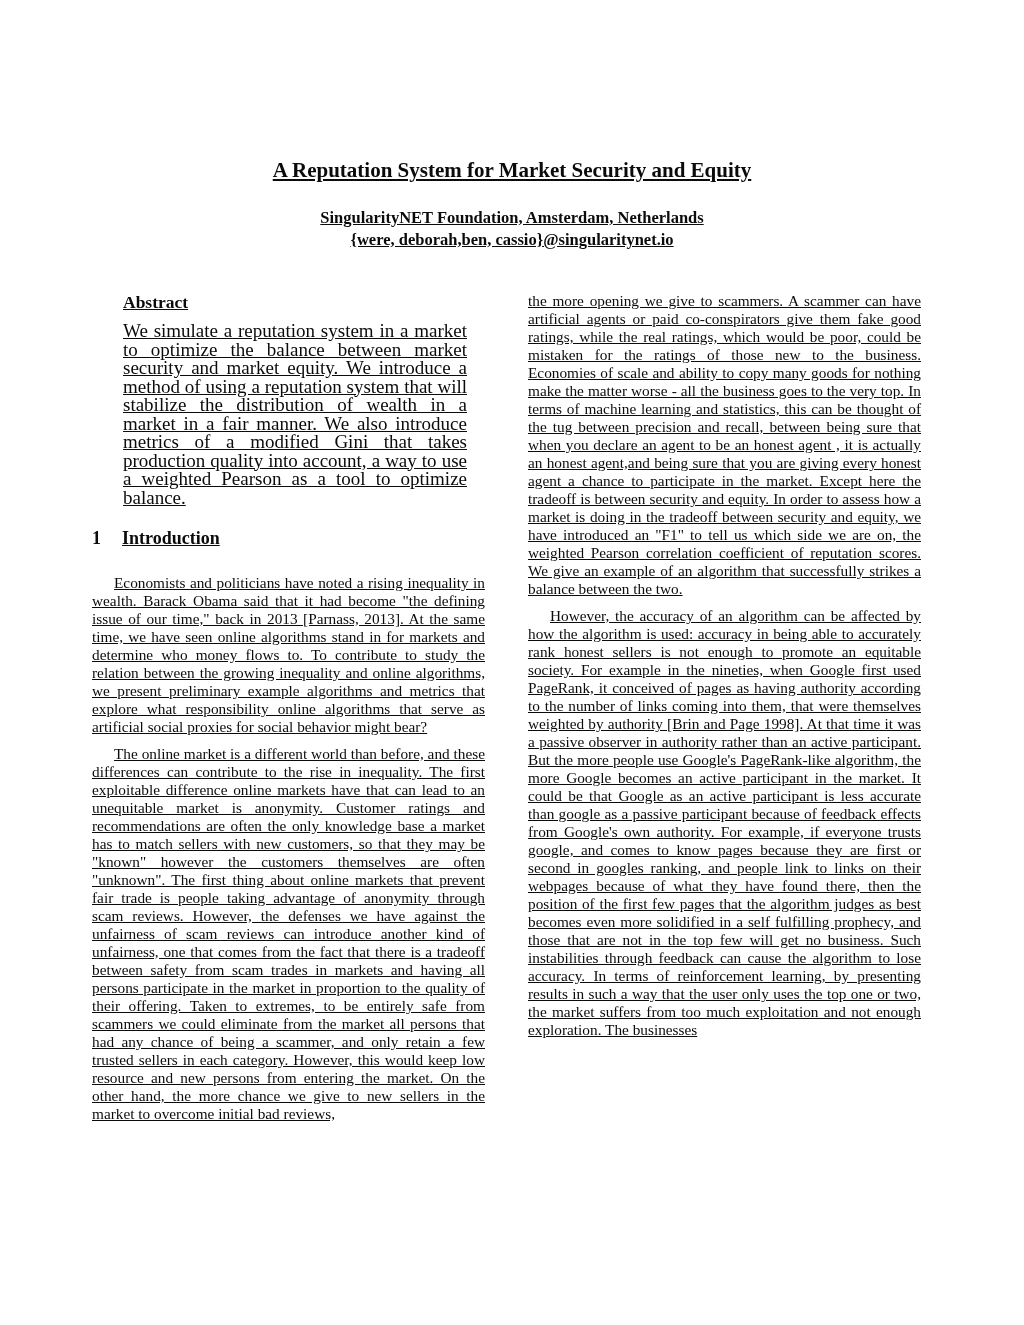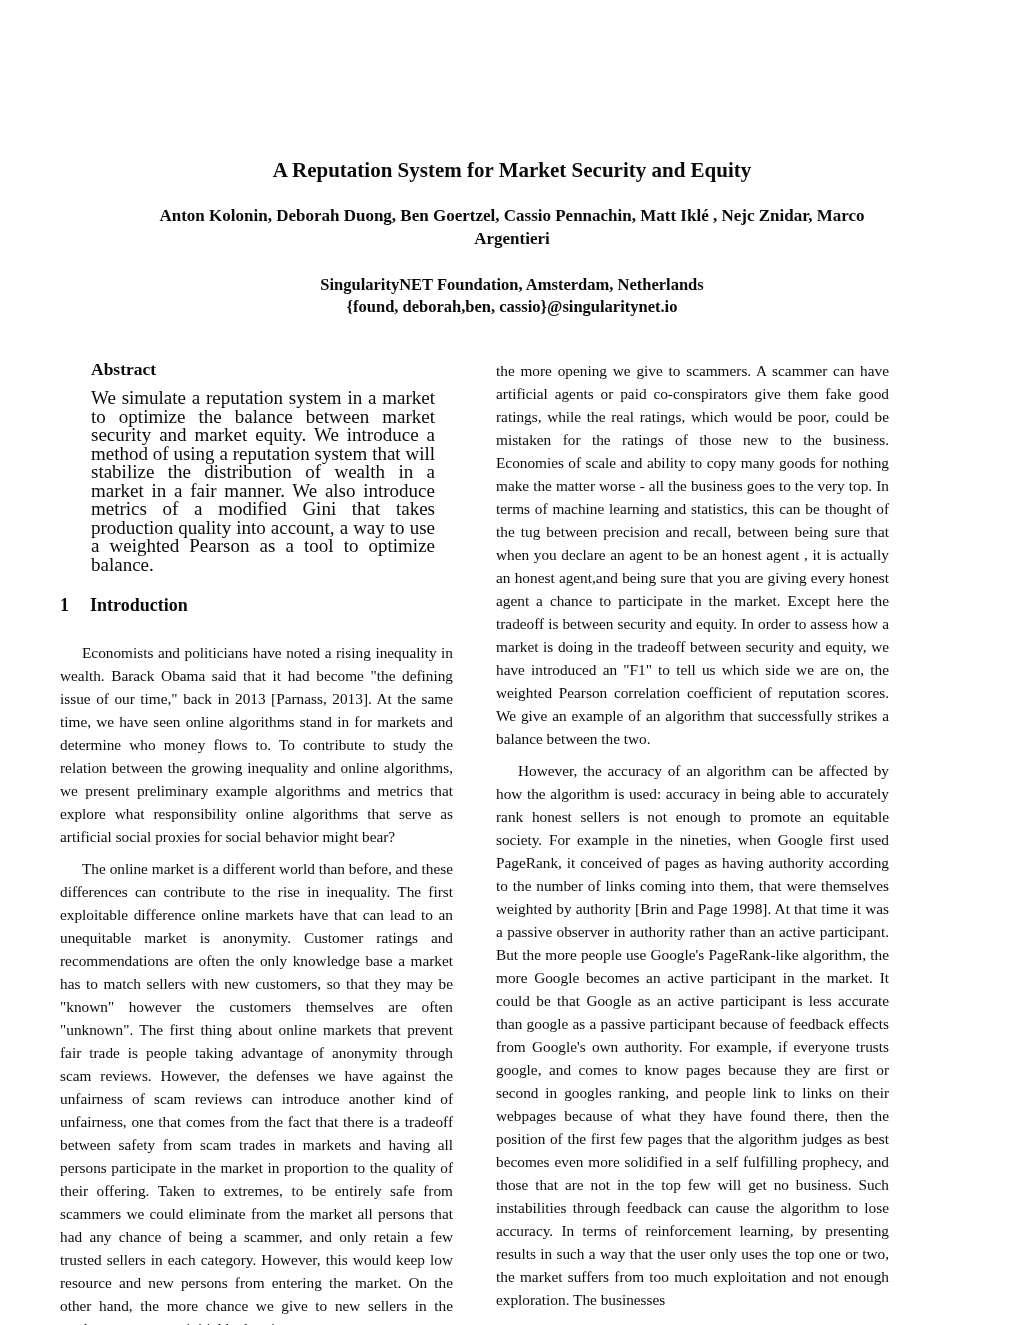--- a/index.html
+++ b/index.html
@@ -8,20 +8,21 @@
     background: #ffffff;
   }
   .page {
     position: relative;
     width: 1024px;
     height: 1325px;
     background: #ffffff;
     color: #0b0b0b;
     font-family: "Liberation Serif", "DejaVu Serif", serif;
     overflow: hidden;
+    text-decoration: underline;
   }
   .title {
     padding-top: 158px;
     text-align: center;
     font-size: 21px;
     font-weight: 700;
   }
   .authors {
     margin-top: 21px;
     text-align: center;
@@ -32,21 +33,21 @@
   .affiliation-block {
     margin-top: 24px;
     text-align: center;
     font-size: 16.5px;
     font-weight: 700;
     line-height: 21.5px;
   }
   .columns {
     display: flex;
     gap: 31px;
-    padding: 0 60px;
+    padding: 0 92px;
     margin-top: 42px;
   }
   .col {
     width: 405px;
     flex: 0 0 405px;
   }
   .abstract-heading {
     margin: 0 0 9px 31px;
     font-size: 17.5px;
     font-weight: 700;
@@ -62,44 +63,40 @@
     font-size: 18px;
     font-weight: 700;
   }
   .section-number {
     display: inline-block;
     min-width: 30px;
   }
   .para {
     margin: 9px 12px 0 0;
     font-size: 15.3px;
-    line-height: 23px;
+    line-height: 18px;
     text-align: justify;
     text-indent: 22px;
   }
   .para.continuation {
     margin-top: 0;
     text-indent: 0;
   }
 </style>
 </head>
 <body>
 
 <div class="page">
 
   <div class="title">A Reputation System for Market Security and Equity</div>
 
-  <div class="authors">
-    <div>Anton Kolonin,  Deborah Duong, Ben Goertzel, Cassio Pennachin, Matt Iklé , Nejc Znidar, Marco</div>
-    <div>Argentieri</div>
-  </div>
 
   <div class="affiliation-block">
     <div>SingularityNET Foundation, Amsterdam, Netherlands</div>
-    <div>{found, deborah,ben, cassio}@singularitynet.io</div>
+    <div>{were, deborah,ben, cassio}@singularitynet.io</div>
   </div>
 
   <div class="columns">
 
     <div class="col">
       <div class="abstract-heading">Abstract</div>
       <div class="abstract-body">We simulate a reputation system in a market to optimize the balance between market security and market equity. We introduce a method of using a reputation system that will stabilize the distribution of wealth in a market in a fair manner. We also introduce metrics of a modified Gini that takes production quality into account, a way to use a weighted Pearson as a tool to optimize balance.</div>
 
       <div class="section-heading">
         <span class="section-number">1</span><span>Introduction</span>

